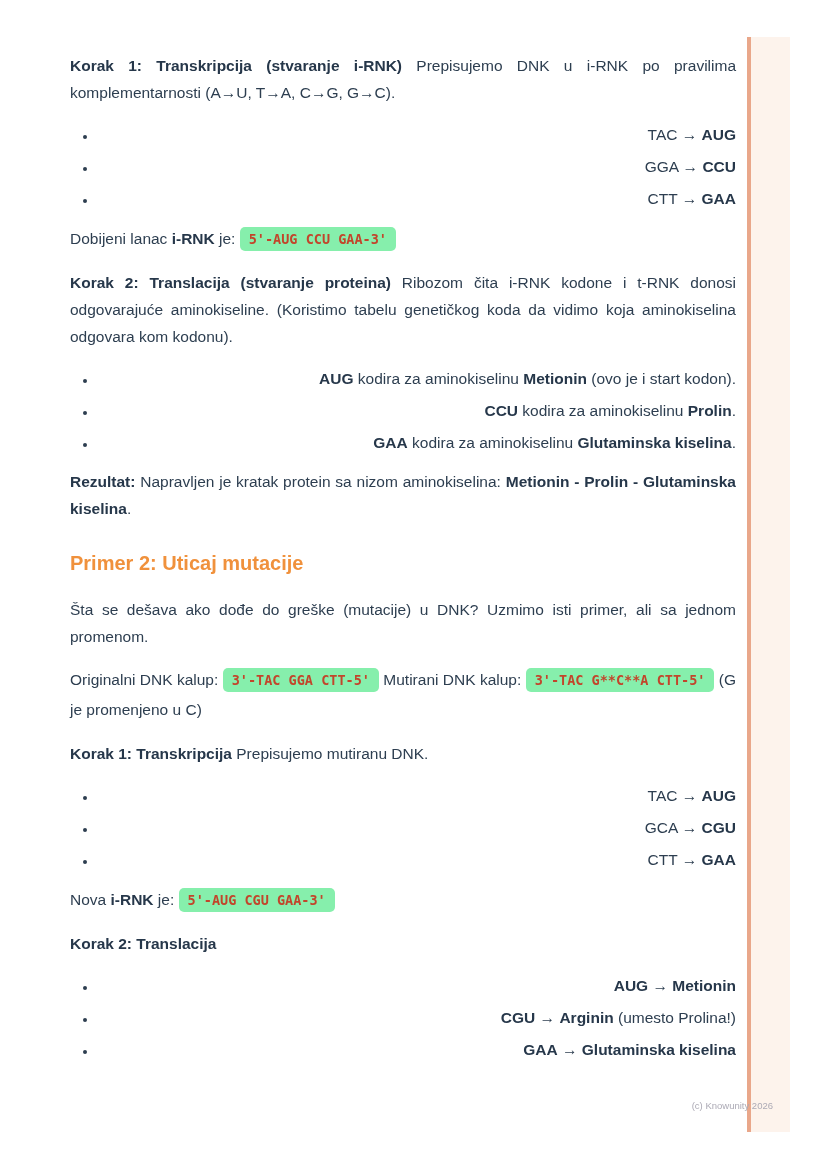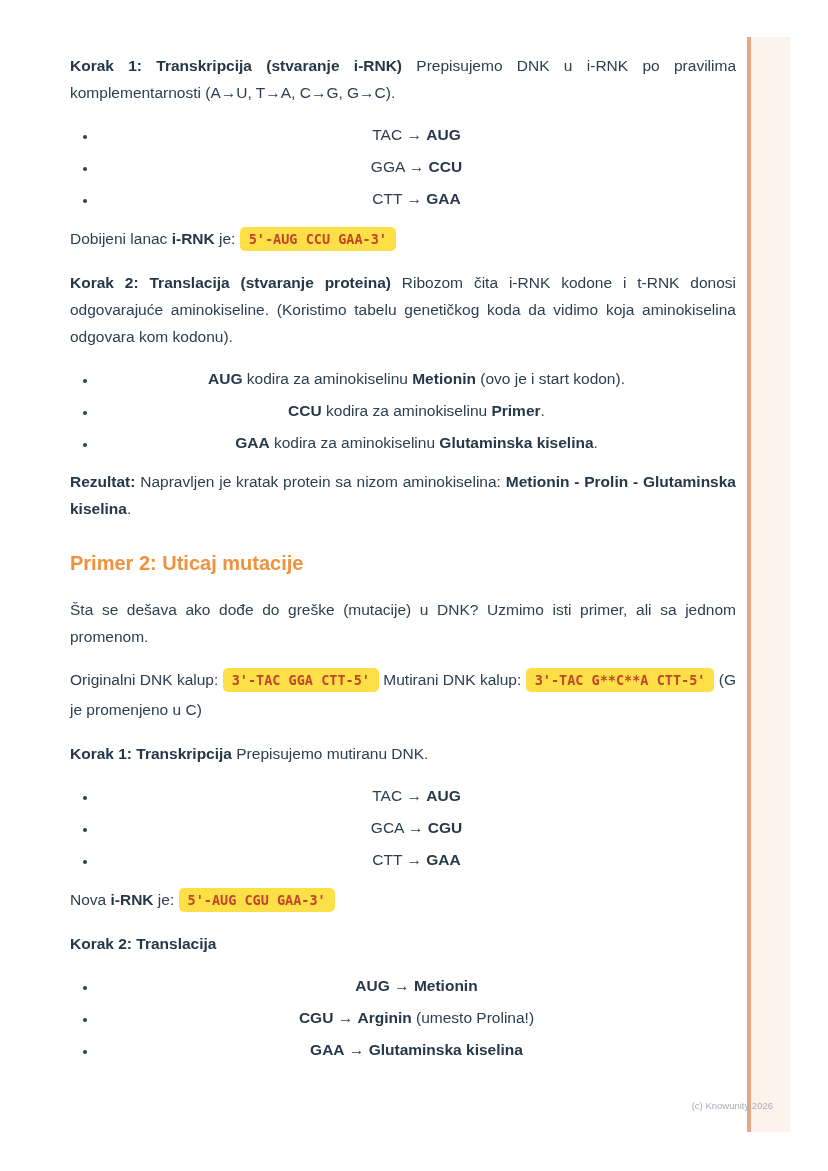--- a/index.html
+++ b/index.html
@@ -27,36 +27,36 @@
     line-height: 27px;
     text-align: justify;
   }
   .content p { margin: 0 0 15px 0; }
   .content strong { font-weight: 700; color: #26374a; }
   .content ul {
     margin: 0 0 12px 0;
     padding: 0 0 0 27px;
     list-style: disc;
   }
-  .content li { margin: 0 0 5px 0; text-align: center; }
+  .content li { margin: 0 0 5px 0; text-align: right; }
   .content li::marker { font-size: 0.75em; color: #2d3e50; }
   h2.section-heading {
     font-size: 20px;
     line-height: 30px;
     font-weight: 700;
     color: #f0913c;
     margin: 26px 0 18px 0;
     text-align: left;
   }
   .code-chip {
     font-family: "DejaVu Sans Mono", "Liberation Mono", monospace;
     font-weight: 700;
     font-size: 13.5px;
     color: #c2452b;
-    background: #fde047;
+    background: #86efac;
     border-radius: 5px;
     padding: 4px 9px;
     -webkit-box-decoration-break: clone;
     box-decoration-break: clone;
   }
   .code-line { line-height: 30px; }
   .footer-copyright {
     position: absolute;
     top: 1100px;
     right: 55px;
@@ -79,21 +79,21 @@
     <li><span>GGA → </span><strong>CCU</strong></li>
     <li><span>CTT → </span><strong>GAA</strong></li>
   </ul>
 
   <p class="code-line"><span>Dobijeni lanac </span><strong>i-RNK</strong><span> je: </span><span class="code-chip">5'-AUG CCU GAA-3'</span></p>
 
   <p><strong>Korak 2: Translacija (stvaranje proteina)</strong><span> Ribozom čita i-RNK kodone i t-RNK donosi odgovarajuće aminokiseline. (Koristimo tabelu genetičkog koda da vidimo koja aminokiselina odgovara kom kodonu).</span></p>
 
   <ul>
     <li><strong>AUG</strong><span> kodira za aminokiselinu </span><strong>Metionin</strong><span> (ovo je i start kodon).</span></li>
-    <li><strong>CCU</strong><span> kodira za aminokiselinu </span><strong>Primer</strong><span>.</span></li>
+    <li><strong>CCU</strong><span> kodira za aminokiselinu </span><strong>Prolin</strong><span>.</span></li>
     <li><strong>GAA</strong><span> kodira za aminokiselinu </span><strong>Glutaminska kiselina</strong><span>.</span></li>
   </ul>
 
   <p><strong>Rezultat:</strong><span> Napravljen je kratak protein sa nizom aminokiselina: </span><strong>Metionin - Prolin - Glutaminska kiselina</strong><span>.</span></p>
 
   <h2 class="section-heading">Primer 2: Uticaj mutacije</h2>
 
   <p>Šta se dešava ako dođe do greške (mutacije) u DNK? Uzmimo isti primer, ali sa jednom promenom.</p>
 
   <p class="code-line"><span>Originalni DNK kalup: </span><span class="code-chip">3'-TAC GGA CTT-5'</span><span> Mutirani DNK kalup: </span><span class="code-chip">3'-TAC G**C**A CTT-5'</span><span> (G je promenjeno u C)</span></p>

